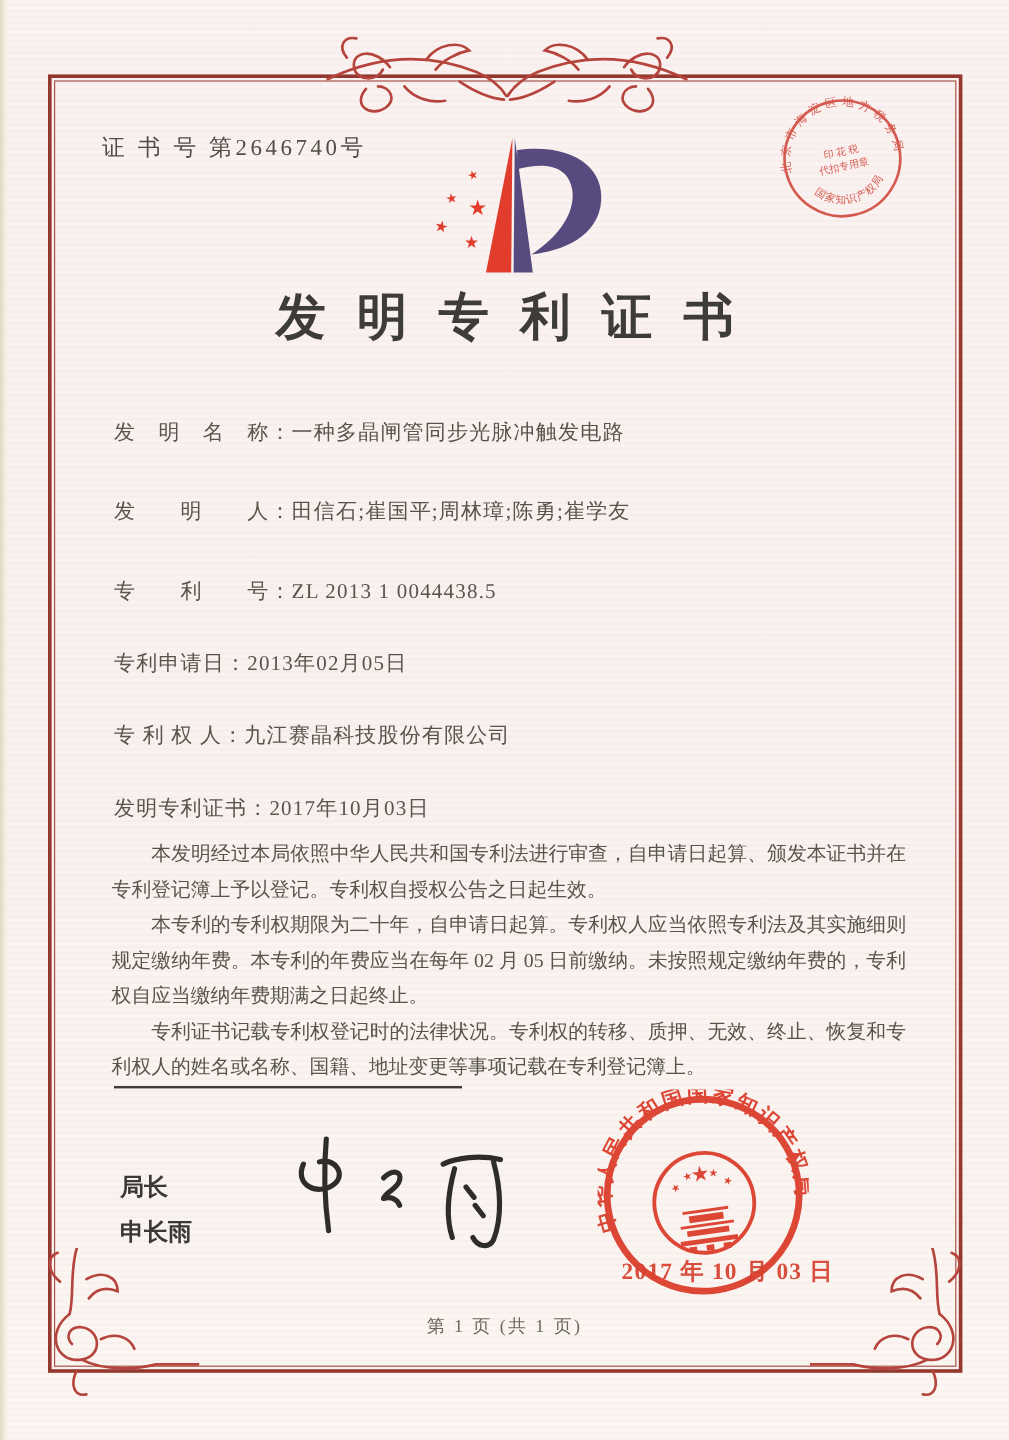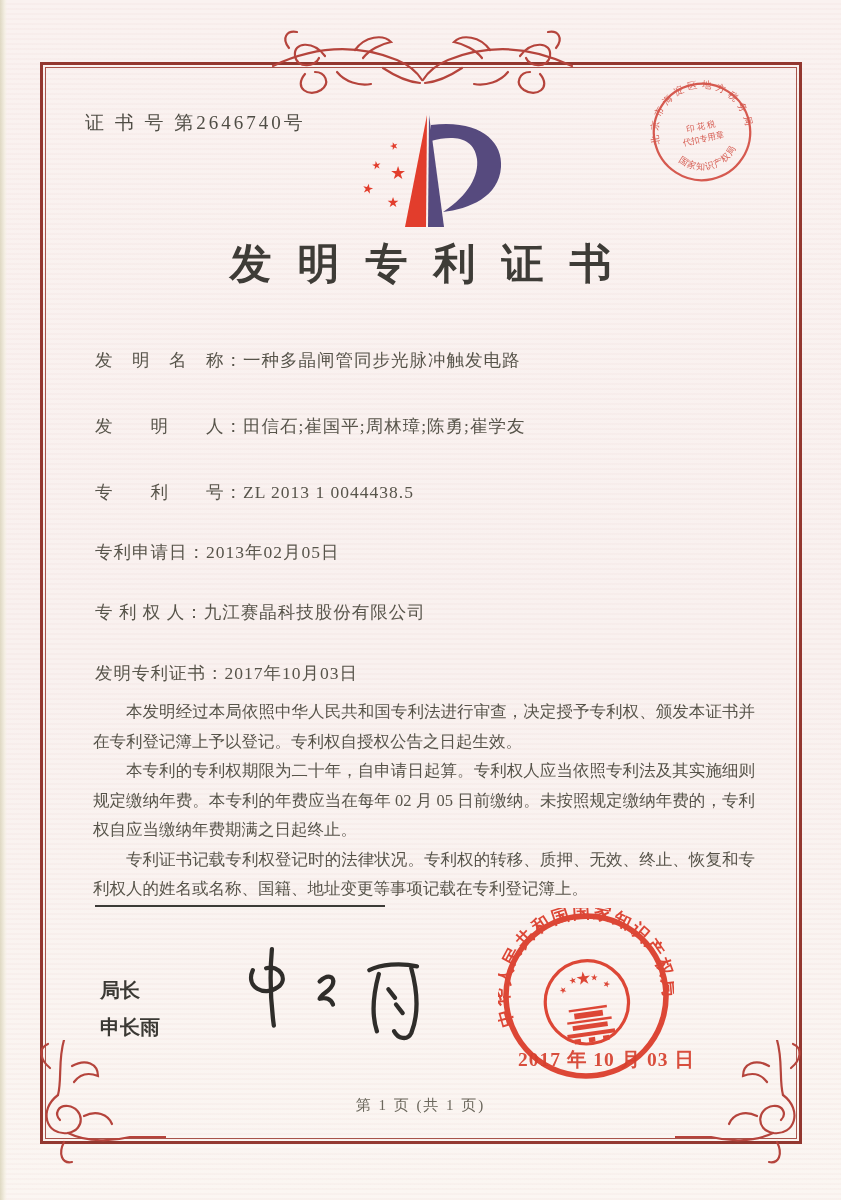--- a/index.html
+++ b/index.html
@@ -153,21 +153,21 @@
     </div>
     <div class="field-row f4">
       <span class="lab">专 利 权 人：</span><span class="val">九江赛晶科技股份有限公司</span>
     </div>
     <div class="field-row f5">
       <span class="lab">发明专利证书：</span><span class="val">2017年10月03日</span>
     </div>
   </div>
 
   <div class="paras">
-    <p>本发明经过本局依照中华人民共和国专利法进行审查，决定授予专利权、颁发本证书并在专利登记簿上予以登记。专利权自授权公告之日起生效。</p>
+    <p>本发明经过本局依照中华人民共和国专利法进行审查，自申请日起算、颁发本证书并在专利登记簿上予以登记。专利权自授权公告之日起生效。</p>
     <p>本专利的专利权期限为二十年，自申请日起算。专利权人应当依照专利法及其实施细则规定缴纳年费。本专利的年费应当在每年 02 月 05 日前缴纳。未按照规定缴纳年费的，专利权自应当缴纳年费期满之日起终止。</p>
     <p>专利证书记载专利权登记时的法律状况。专利权的转移、质押、无效、终止、恢复和专利权人的姓名或名称、国籍、地址变更等事项记载在专利登记簿上。</p>
   </div>
 
   <div class="scan-line"></div>
 
   <div class="sig-block">
     <div>局长</div>
     <div>申长雨</div>
   </div>

